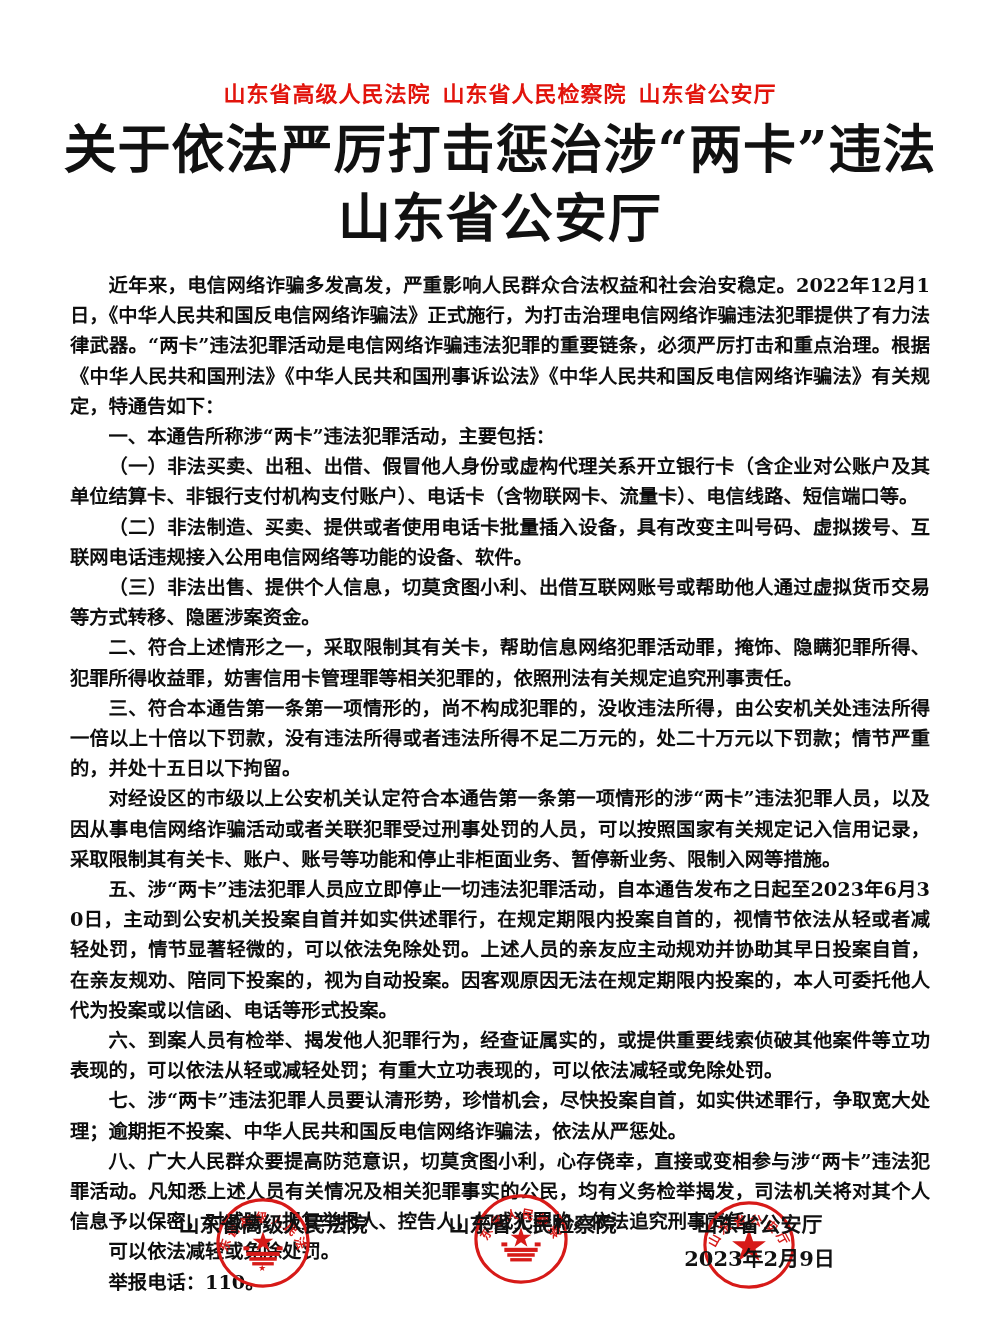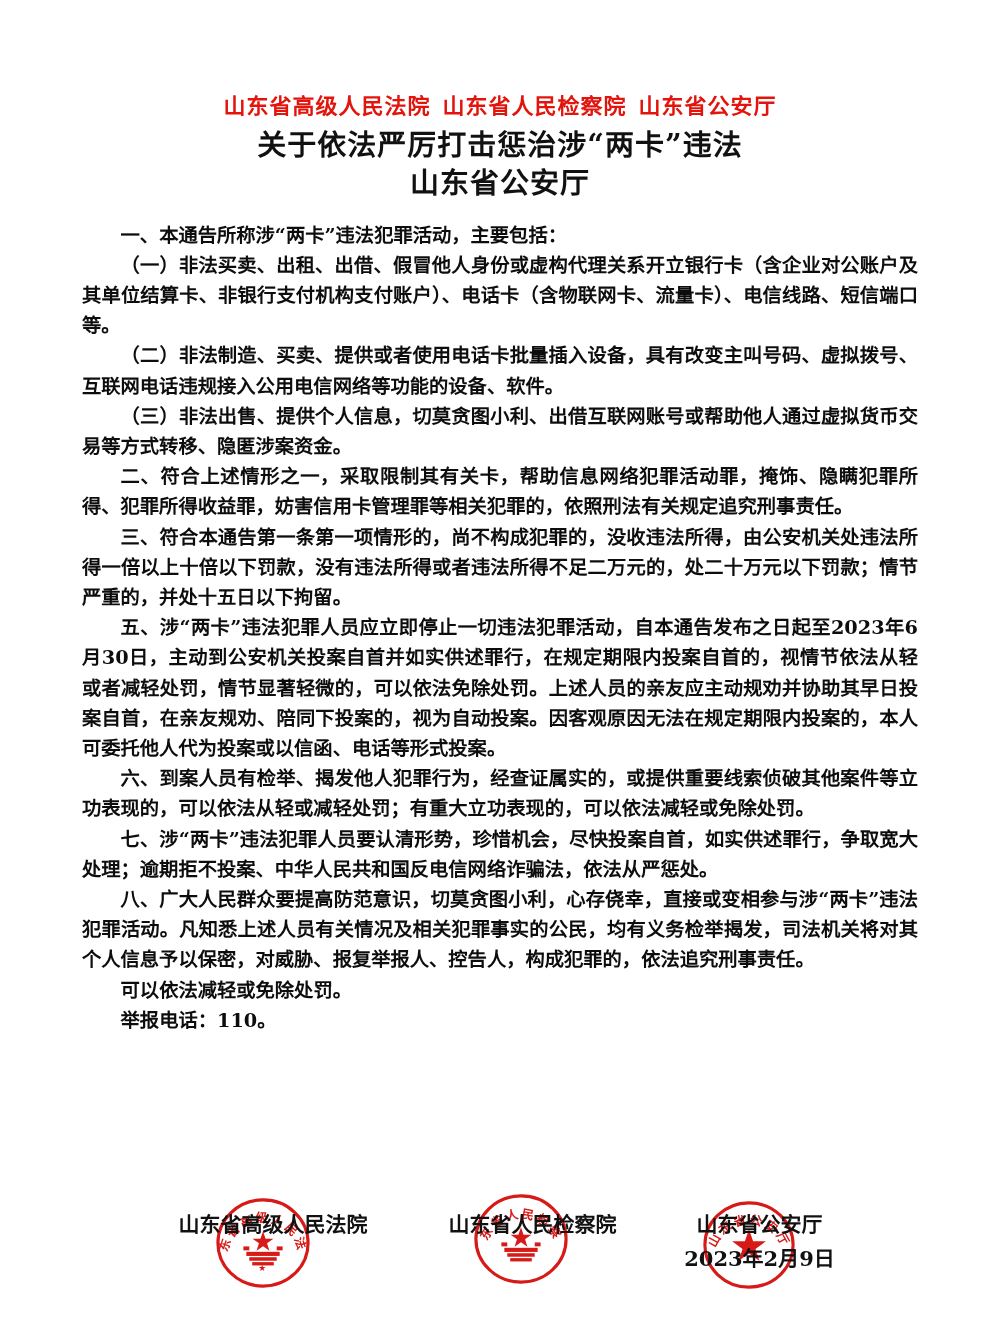--- a/index.html
+++ b/index.html
@@ -14,21 +14,21 @@
     position: relative;
     font-family: "DejaVu Serif", "Liberation Serif", serif;
     color: #0a0a0a;
     overflow: hidden;
   }
 
   .page {
     width: 1000px;
     height: 1337px;
     box-sizing: border-box;
-    padding: 12px;
+    padding: 0;
     position: relative;
     background: #fff;
   }
 
   
   .agency-line {
     text-align: center;
     color: #e2140c;
     font-family: "DejaVu Sans", "Liberation Sans", sans-serif;
     font-weight: 700;
@@ -37,21 +37,21 @@
     padding-top: 83px;
     line-height: 1.1;
     white-space: nowrap;
   }
   .agency-line .gap { display: inline-block; width: 12px; }
 
   .doc-title {
     text-align: center;
     font-family: "DejaVu Serif", "Liberation Serif", serif;
     font-weight: 700;
-    font-size: 29px;
+    font-size: 53px;
     line-height: 1.30;
     margin-top: 8px;
     letter-spacing: 1px;
     color: #111;
   }
   .doc-title .t-line { display: block; }
 
   
   .body-text {
     margin: 18px 70px 0 70px;
@@ -118,26 +118,28 @@
   <div class="agency-line">
     <span>山东省高级人民法院</span><span class="gap"></span><span>山东省人民检察院</span><span class="gap"></span><span>山东省公安厅</span>
   </div>
 
   <div class="doc-title">
     <span class="t-line">关于依法严厉打击惩治涉“两卡”违法</span>
     <span class="t-line">山东省公安厅</span>
   </div>
 
   <div class="body-text">
+    <p>近年来，电信网络诈骗多发高发，严重影响人民群众合法权益和社会治安稳定。2022年12月1日，《中华人民共和国反电信网络诈骗法》正式施行，为打击治理电信网络诈骗违法犯罪提供了有力法律武器。“两卡”违法犯罪活动是电信网络诈骗违法犯罪的重要链条，必须严厉打击和重点治理。根据《中华人民共和国刑法》《中华人民共和国刑事诉讼法》《中华人民共和国反电信网络诈骗法》有关规定，特通告如下：</p>
     <p class="last-line-left">一、本通告所称涉“两卡”违法犯罪活动，主要包括：</p>
     <p>（一）非法买卖、出租、出借、假冒他人身份或虚构代理关系开立银行卡（含企业对公账户及其单位结算卡、非银行支付机构支付账户）、电话卡（含物联网卡、流量卡）、电信线路、短信端口等。</p>
     <p>（二）非法制造、买卖、提供或者使用电话卡批量插入设备，具有改变主叫号码、虚拟拨号、互联网电话违规接入公用电信网络等功能的设备、软件。</p>
     <p>（三）非法出售、提供个人信息，切莫贪图小利、出借互联网账号或帮助他人通过虚拟货币交易等方式转移、隐匿涉案资金。</p>
     <p>二、符合上述情形之一，采取限制其有关卡，帮助信息网络犯罪活动罪，掩饰、隐瞒犯罪所得、犯罪所得收益罪，妨害信用卡管理罪等相关犯罪的，依照刑法有关规定追究刑事责任。</p>
     <p>三、符合本通告第一条第一项情形的，尚不构成犯罪的，没收违法所得，由公安机关处违法所得一倍以上十倍以下罚款，没有违法所得或者违法所得不足二万元的，处二十万元以下罚款；情节严重的，并处十五日以下拘留。</p>
+    <p>对经设区的市级以上公安机关认定符合本通告第一条第一项情形的涉“两卡”违法犯罪人员，以及因从事电信网络诈骗活动或者关联犯罪受过刑事处罚的人员，可以按照国家有关规定记入信用记录，采取限制其有关卡、账户、账号等功能和停止非柜面业务、暂停新业务、限制入网等措施。</p>
     <p>五、涉“两卡”违法犯罪人员应立即停止一切违法犯罪活动，自本通告发布之日起至2023年6月30日，主动到公安机关投案自首并如实供述罪行，在规定期限内投案自首的，视情节依法从轻或者减轻处罚，情节显著轻微的，可以依法免除处罚。上述人员的亲友应主动规劝并协助其早日投案自首，在亲友规劝、陪同下投案的，视为自动投案。因客观原因无法在规定期限内投案的，本人可委托他人代为投案或以信函、电话等形式投案。</p>
     <p>六、到案人员有检举、揭发他人犯罪行为，经查证属实的，或提供重要线索侦破其他案件等立功表现的，可以依法从轻或减轻处罚；有重大立功表现的，可以依法减轻或免除处罚。</p>
     <p>七、涉“两卡”违法犯罪人员要认清形势，珍惜机会，尽快投案自首，如实供述罪行，争取宽大处理；逾期拒不投案、中华人民共和国反电信网络诈骗法，依法从严惩处。</p>
     <p>八、广大人民群众要提高防范意识，切莫贪图小利，心存侥幸，直接或变相参与涉“两卡”违法犯罪活动。凡知悉上述人员有关情况及相关犯罪事实的公民，均有义务检举揭发，司法机关将对其个人信息予以保密，对威胁、报复举报人、控告人，构成犯罪的，依法追究刑事责任。</p>
     <p class="last-line-left">可以依法减轻或免除处罚。</p>
     <p class="last-line-left">举报电话：110。</p>
   </div>
 
   <div class="sign-block">
 

